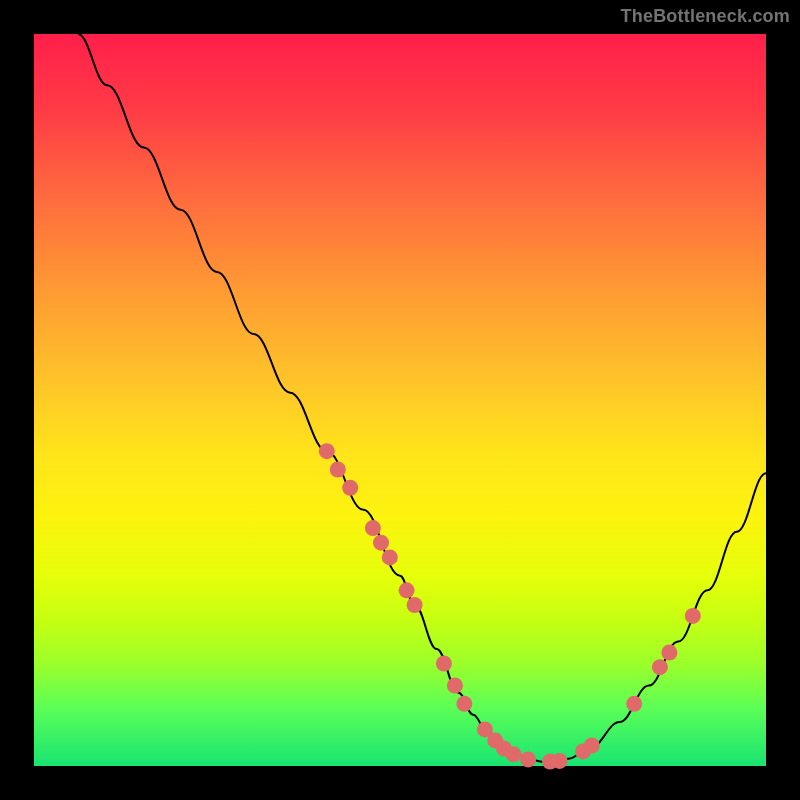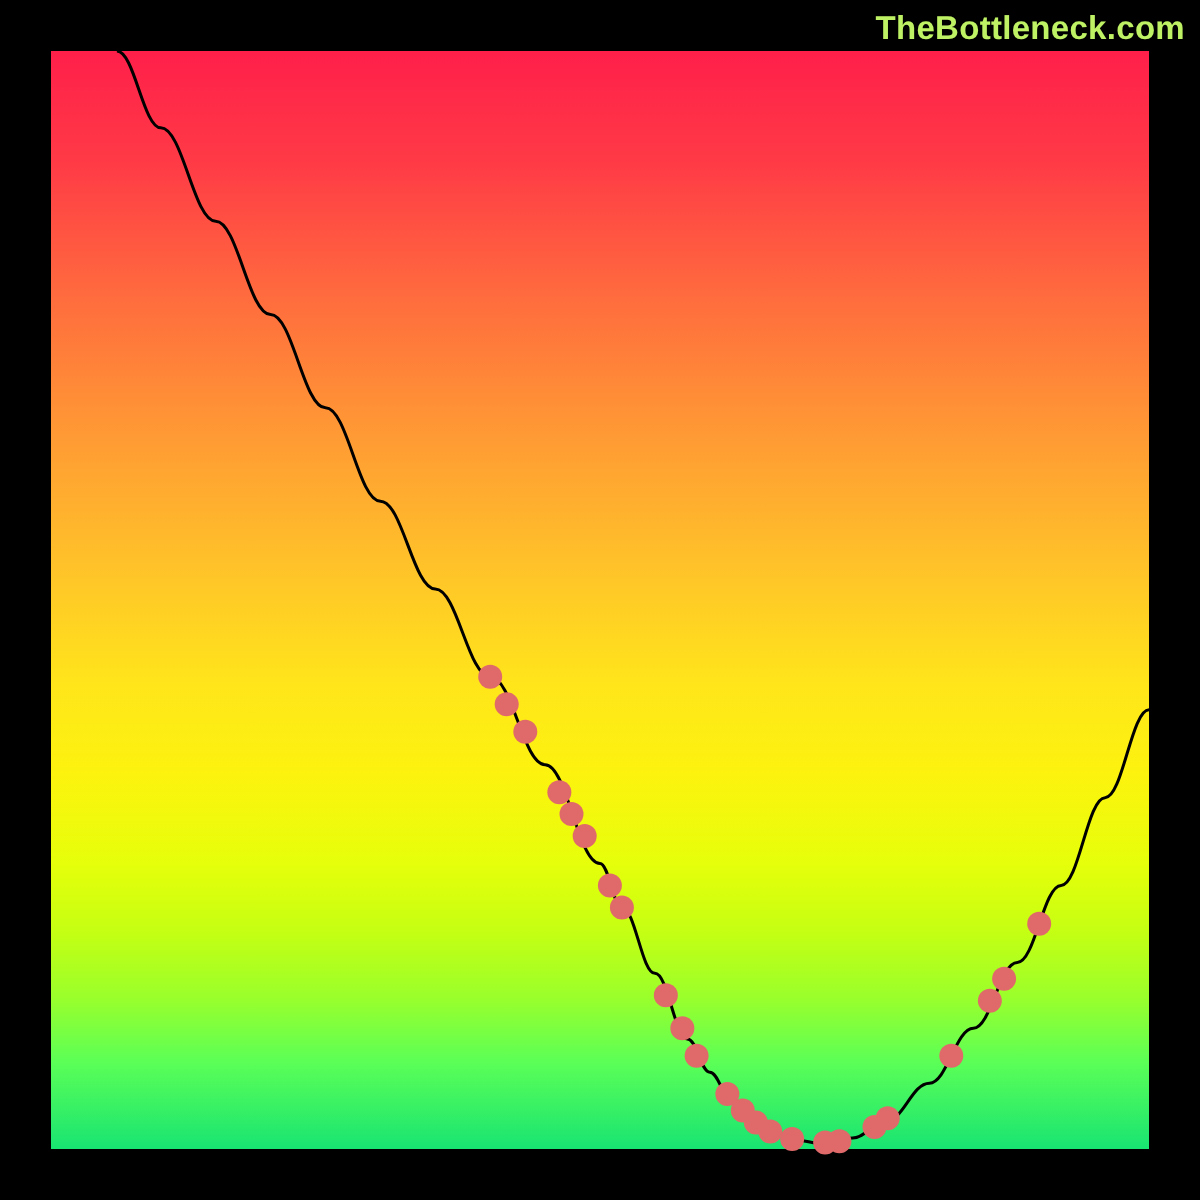--- a/index.html
+++ b/index.html
@@ -29,22 +29,22 @@
       #c6ff12 80%,
       #9cff2a 86%,
       #5cff56 92%,
       #18e472 100%
     );
   }
   .branding {
     position: absolute;
     top: 6px;
     right: 10px;
-    color: #bef264;
-    font-size: 22px;
+    color: #737373;
+    font-size: 18px;
     font-weight: 600;
     letter-spacing: 0.2px;
     user-select: none;
   }
   svg.plot {
     position: absolute;
     left: 34px;
     top: 34px;
     width: 732px;
     height: 732px;

